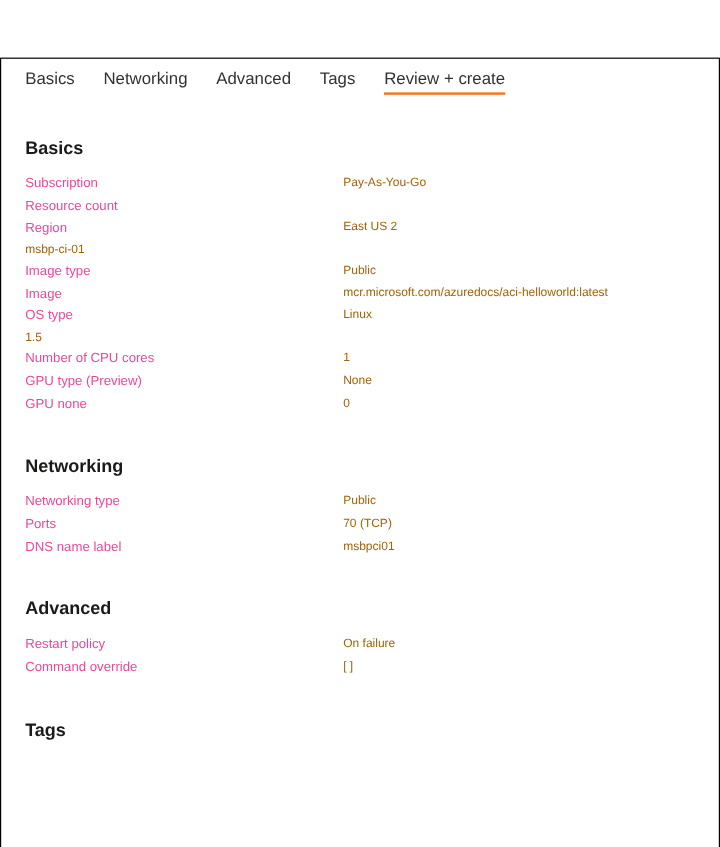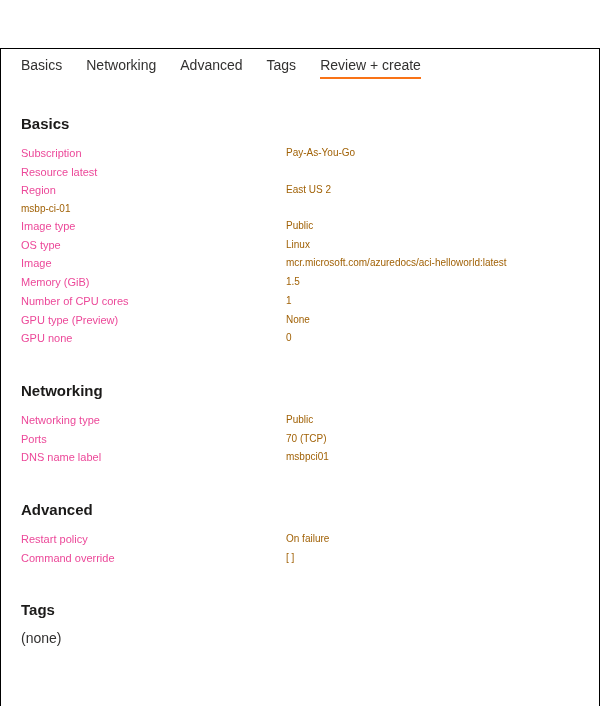--- a/index.html
+++ b/index.html
@@ -76,43 +76,42 @@
     <div class="tab active">Review + create</div>
   </div>
 
   <div class="section">
     <div class="section-title">Basics</div>
     <div class="row">
       <div class="key">Subscription</div>
       <div class="val">Pay-As-You-Go</div>
     </div>
     <div class="row">
-      <div class="key">Resource latest</div>
+      <div class="key">Resource count</div>
     </div>
     <div class="row">
       <div class="key">Region</div>
       <div class="val">East US 2</div>
     </div>
     <div class="row">
       <div class="val">msbp-ci-01</div>
     </div>
     <div class="row">
       <div class="key">Image type</div>
       <div class="val">Public</div>
     </div>
     <div class="row">
+      <div class="key">Image</div>
+      <div class="val">mcr.microsoft.com/azuredocs/aci-helloworld:latest</div>
+    </div>
+    <div class="row">
       <div class="key">OS type</div>
       <div class="val">Linux</div>
     </div>
     <div class="row">
-      <div class="key">Image</div>
-      <div class="val">mcr.microsoft.com/azuredocs/aci-helloworld:latest</div>
-    </div>
-    <div class="row">
-      <div class="key">Memory (GiB)</div>
       <div class="val">1.5</div>
     </div>
     <div class="row">
       <div class="key">Number of CPU cores</div>
       <div class="val">1</div>
     </div>
     <div class="row">
       <div class="key">GPU type (Preview)</div>
       <div class="val">None</div>
     </div>
@@ -145,16 +144,15 @@
       <div class="val">On failure</div>
     </div>
     <div class="row">
       <div class="key">Command override</div>
       <div class="val">[ ]</div>
     </div>
   </div>
 
   <div class="section">
     <div class="section-title">Tags</div>
-    <div class="none">(none)</div>
   </div>
 
 </div>
 
 </body></html>

